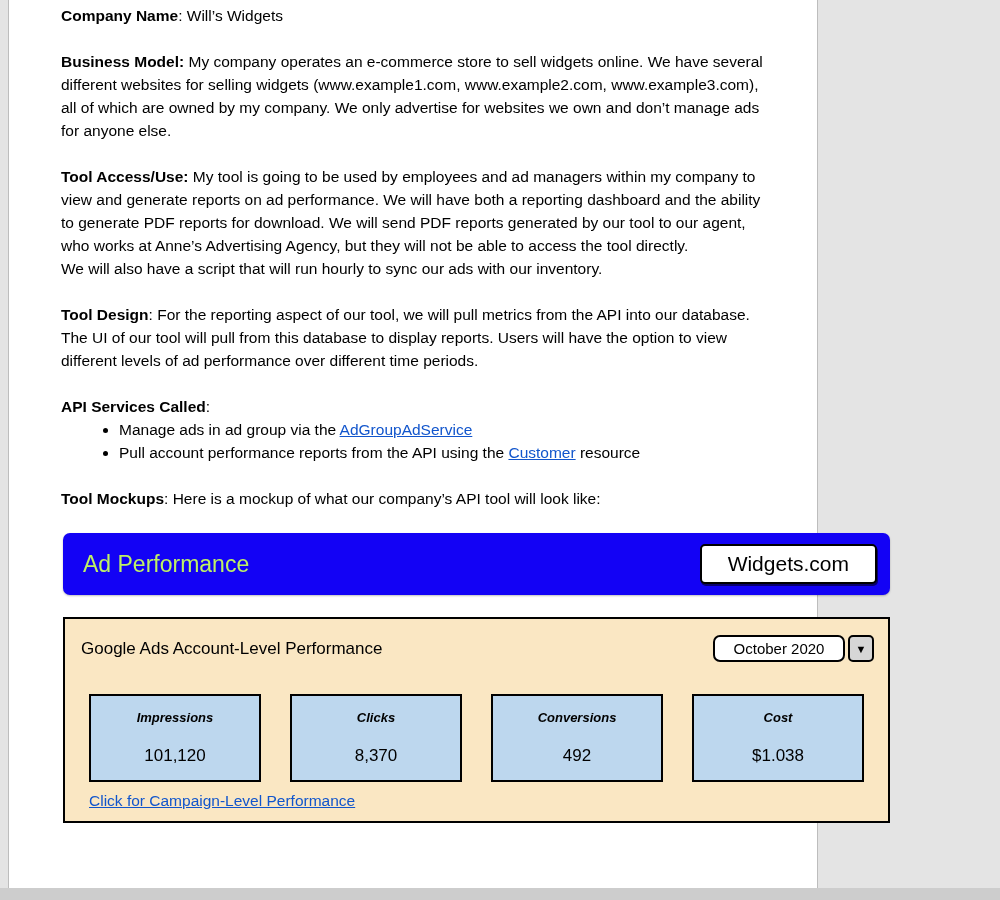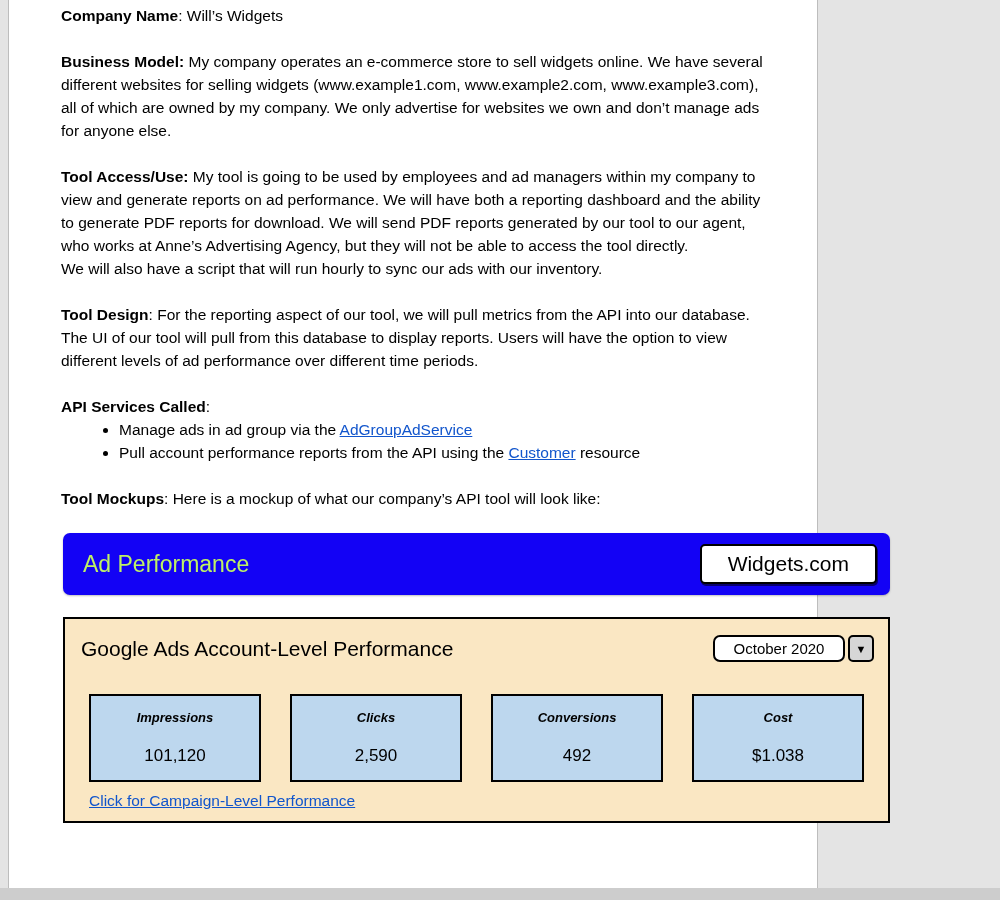--- a/index.html
+++ b/index.html
@@ -64,21 +64,21 @@
     width: 827px; height: 206px;
     margin-left: 2px;
     background: #FAE7C3;
     border: 2px solid #000;
     overflow: hidden;
   }
   .panel-head {
     display: flex; align-items: center; justify-content: space-between;
     padding: 16px 14px 0 16px;
   }
-  .panel-title { font-size: 21px; }
+  .panel-title { font-size: 17px; }
   .dd-group { display: flex; align-items: flex-start; gap: 3px; border-radius: 12px; }
   .dd-box {
     background: #fff;
     border: 2px solid #000;
     border-radius: 7px;
     height: 27px; min-width: 132px;
     line-height: 23px;
     font-size: 15px;
     text-align: center;
     padding: 0 12px;
@@ -153,21 +153,21 @@
         </div>
       </div>
 
       <div class="cards">
         <div class="card">
           <div class="card-label">Impressions</div>
           <div class="card-value">101,120</div>
         </div>
         <div class="card">
           <div class="card-label">Clicks</div>
-          <div class="card-value">2,590</div>
+          <div class="card-value">8,370</div>
         </div>
         <div class="card">
           <div class="card-label">Conversions</div>
           <div class="card-value">492</div>
         </div>
         <div class="card">
           <div class="card-label">Cost</div>
           <div class="card-value">$1.038</div>
         </div>
       </div>

